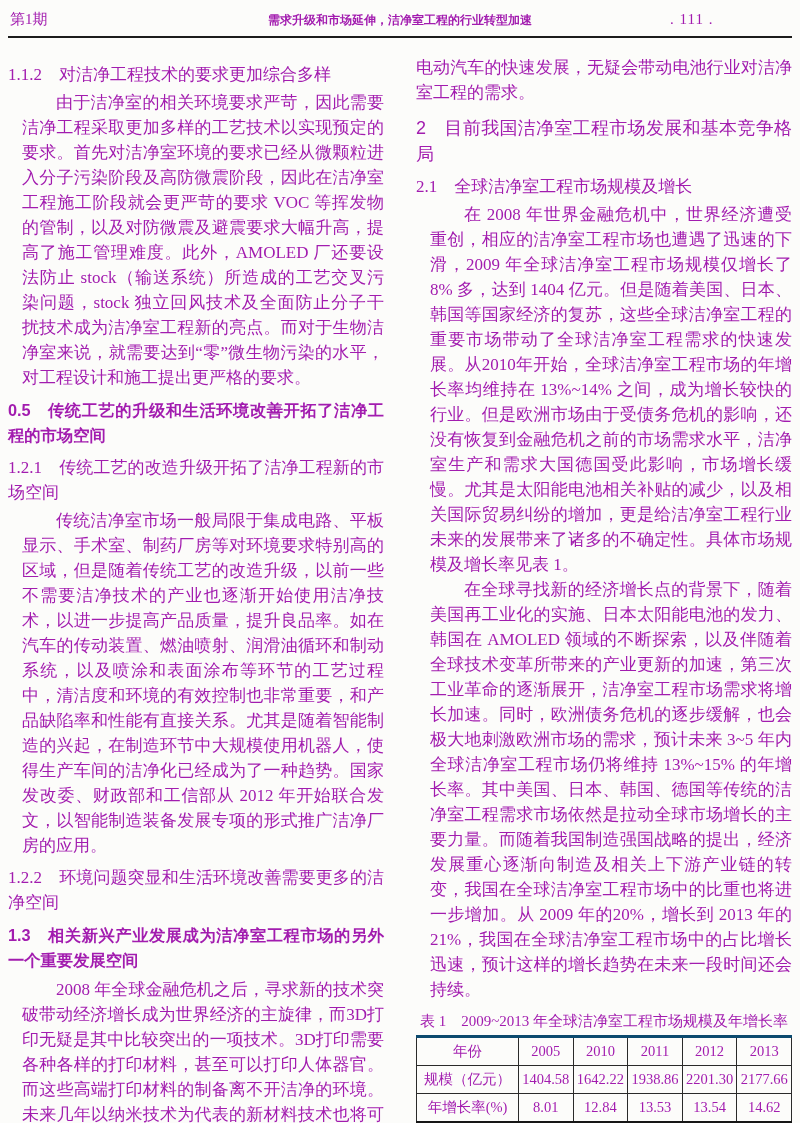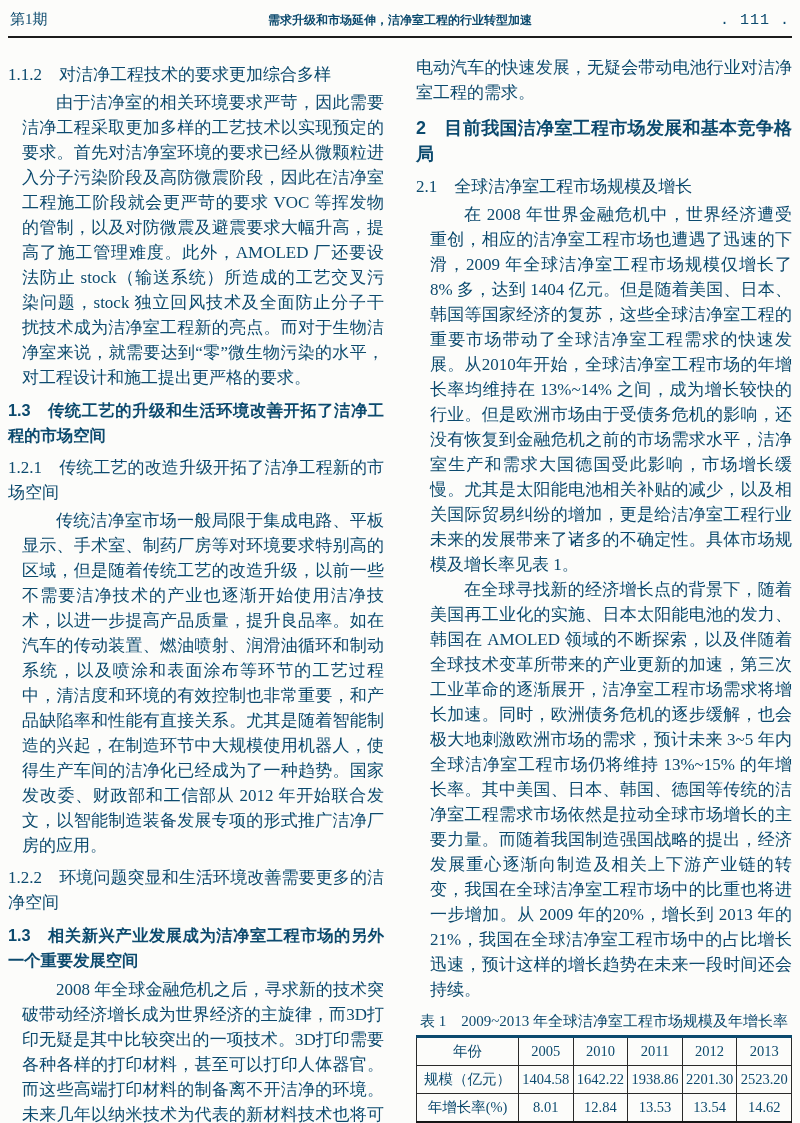--- a/index.html
+++ b/index.html
@@ -4,43 +4,43 @@
 <style>
   html,body{margin:0;padding:0;}
   .page{
     position:relative;
     width:800px;height:1123px;
     background:#fcfcfa;
     box-sizing:border-box;
     padding:6px 8px 0 8px;
     overflow:hidden;
     font-family:"Liberation Serif","DejaVu Serif",serif;
-    color:#0c4a6e;
+    color:#a21caf;
   }
   .pg-header{
     display:flex;justify-content:space-between;align-items:baseline;
     font-size:15px;
     padding:4px 2px 7px 2px;
     border-bottom:2px solid #1c1c1c;
   }
   .pg-header .issue{width:120px;text-align:left;}
-  .pg-header .pagenum{width:120px;text-align:right;letter-spacing:1px;font-family:Liberation Mono, monospace;}
+  .pg-header .pagenum{width:120px;text-align:left;letter-spacing:1px;}
   .pg-header .title{flex:1;text-align:center;font-weight:bold;font-size:12px;}
   .columns{display:flex;gap:32px;margin-top:17px;}
   .col{width:376px;font-size:17px;line-height:25px;text-align:justify;}
   .col p{margin:0;}
   p.indent{text-indent:2em;margin-left:14px;}
   .h-serif{font-weight:normal;font-size:17px;line-height:25px;margin:7px 0 3px 0;text-align:justify;}
   .h-sans{
     font-family:"Liberation Sans","DejaVu Sans",sans-serif;
     font-weight:bold;font-size:16.3px;line-height:25px;margin:8px 0 4px 0;text-align:justify;
   }
   .h-l1{
     font-family:"Liberation Sans","DejaVu Sans",sans-serif;
-    font-weight:bold;font-size:18px;line-height:26px;margin:10px 0 5px 0;text-align:justify;
+    font-weight:normal;font-size:18px;line-height:26px;margin:10px 0 5px 0;text-align:justify;
   }
   .tbl-caption{
     font-size:15px;text-align:center;margin:11px 0 5px 0;line-height:17px;
   }
   table.data{
     width:100%;border-collapse:collapse;font-size:14.5px;
     border-top:3px solid #0c4a6e;border-bottom:3px solid #161616;
     table-layout:fixed;
   }
   table.data td{
@@ -58,21 +58,21 @@
     <span class="issue">第1期</span>
     <span class="title">需求升级和市场延伸，洁净室工程的行业转型加速</span>
     <span class="pagenum">. 111 .</span>
   </div>
 
   <div class="columns">
 
     <div class="col">
       <h3 class="h-serif">1.1.2　对洁净工程技术的要求更加综合多样</h3>
       <p class="indent">由于洁净室的相关环境要求严苛，因此需要洁净工程采取更加多样的工艺技术以实现预定的要求。首先对洁净室环境的要求已经从微颗粒进入分子污染阶段及高防微震阶段，因此在洁净室工程施工阶段就会更严苛的要求 VOC 等挥发物的管制，以及对防微震及避震要求大幅升高，提高了施工管理难度。此外，AMOLED 厂还要设法防止 stock（输送系统）所造成的工艺交叉污染问题，stock 独立回风技术及全面防止分子干扰技术成为洁净室工程新的亮点。而对于生物洁净室来说，就需要达到“零”微生物污染的水平，对工程设计和施工提出更严格的要求。</p>
-      <h3 class="h-sans">1.3　传统工艺的升级和生活环境改善开拓了洁净工程的市场空间</h3>
+      <h3 class="h-sans">0.5　传统工艺的升级和生活环境改善开拓了洁净工程的市场空间</h3>
       <h3 class="h-serif">1.2.1　传统工艺的改造升级开拓了洁净工程新的市场空间</h3>
       <p class="indent">传统洁净室市场一般局限于集成电路、平板显示、手术室、制药厂房等对环境要求特别高的区域，但是随着传统工艺的改造升级，以前一些不需要洁净技术的产业也逐渐开始使用洁净技术，以进一步提高产品质量，提升良品率。如在汽车的传动装置、燃油喷射、润滑油循环和制动系统，以及喷涂和表面涂布等环节的工艺过程中，清洁度和环境的有效控制也非常重要，和产品缺陷率和性能有直接关系。尤其是随着智能制造的兴起，在制造环节中大规模使用机器人，使得生产车间的洁净化已经成为了一种趋势。国家发改委、财政部和工信部从 2012 年开始联合发文，以智能制造装备发展专项的形式推广洁净厂房的应用。</p>
       <h3 class="h-serif">1.2.2　环境问题突显和生活环境改善需要更多的洁净空间</h3>
       <h3 class="h-sans">1.3　相关新兴产业发展成为洁净室工程市场的另外一个重要发展空间</h3>
       <p class="indent">2008 年全球金融危机之后，寻求新的技术突破带动经济增长成为世界经济的主旋律，而3D打印无疑是其中比较突出的一项技术。3D打印需要各种各样的打印材料，甚至可以打印人体器官。而这些高端打印材料的制备离不开洁净的环境。未来几年以纳米技术为代表的新材料技术也将可能会获得长足的发展，催生该领域对洁净工程技术的需求。另外一个非常重要的领域是，随着电池技术的成熟，</p>
     </div>
 
     <div class="col">
       <p>电动汽车的快速发展，无疑会带动电池行业对洁净室工程的需求。</p>
       <h2 class="h-l1">2　目前我国洁净室工程市场发展和基本竞争格局</h2>
@@ -98,21 +98,21 @@
             <td>2011</td>
             <td>2012</td>
             <td>2013</td>
           </tr>
           <tr>
             <td>规模（亿元）</td>
             <td>1404.58</td>
             <td>1642.22</td>
             <td>1938.86</td>
             <td>2201.30</td>
-            <td>2523.20</td>
+            <td>2177.66</td>
           </tr>
           <tr>
             <td>年增长率(%)</td>
             <td>8.01</td>
             <td>12.84</td>
             <td>13.53</td>
             <td>13.54</td>
             <td>14.62</td>
           </tr>
         </tbody>

